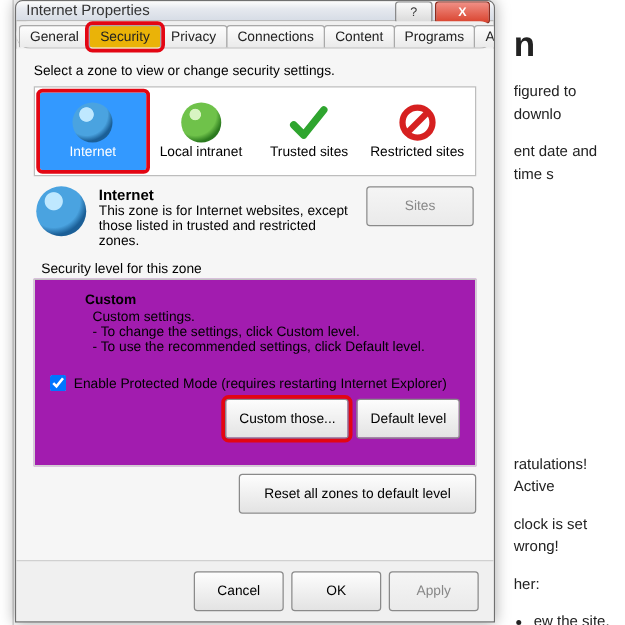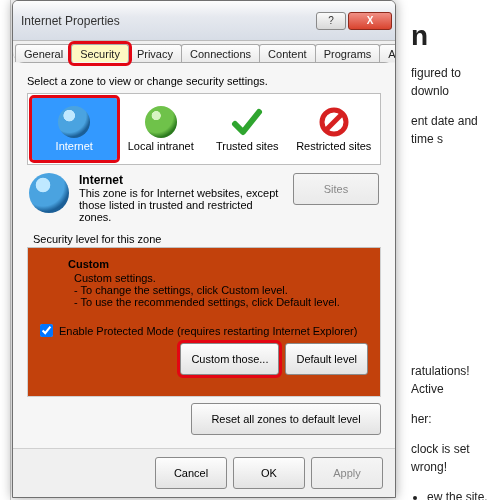--- a/index.html
+++ b/index.html
@@ -29,24 +29,24 @@
     left: 12px; top: 0;
     width: 384px; height: 498px;
     background: #f0f0f0;
     border: 1px solid #707070;
     box-shadow: 0 0 12px rgba(0,0,0,.35);
     border-radius: 6px 6px 0 0;
     overflow: hidden;
     display: flex; flex-direction: column;
   }
   .titlebar {
-    height: 40px;
+    height: 16px;
     background: linear-gradient(#fdfdfd,#e6e9ef 40%,#d7dde6);
     border-bottom: 1px solid #bbb;
-    display: flex; align-items: center;
+    display: flex; align-items: flex-start;
     padding: 0 0 0 8px;
     color: #333;
   }
   .titlebar .title { flex: 1; font-size: 12px; }
   .tbtn {
     width: 30px; height: 18px; margin: 0 1px;
     border: 1px solid #8a8a8a; border-radius: 3px;
     background: linear-gradient(#fafafa,#d9d9d9);
     display: flex; align-items: center; justify-content: center;
     font-size: 10px; color: #333;
@@ -68,21 +68,21 @@
     padding: 3px 8px 2px 8px;
     border: 1px solid #a9a9a9;
     border-bottom: none;
     background: linear-gradient(#fdfdfd,#eaeaea);
     margin-right: -1px;
     border-radius: 3px 3px 0 0;
     font-size: 11px; color: #222;
     position: relative;
   }
   .tab.active {
-    background: #fef9c3;
+    background: #eab308;
     z-index: 2;
     border-bottom: 1px solid #f6f6f6;
     margin-bottom: -1px;
   }
   .highlight-red {
     outline: 3px solid #e30613;
     outline-offset: 0;
     border-radius: 3px;
   }
   .body {
@@ -117,21 +117,21 @@
   }
   .zone-desc .icon { width: 40px; height: 40px; flex-shrink: 0; }
   .zone-desc .txt { flex: 1; }
   .zone-desc .txt b { font-weight: bold; font-size: 12px; }
   .sites-btn {
     width: 86px; float: right;
   }
   .group-label { margin: 10px 0 2px 6px; }
   .inset {
     border: 1px solid #d0d0d0; border-top-color:#c0c0c0;
-    background: #c2410c;
+    background: #a21caf;
     padding: 10px 12px 8px 12px;
     height: 150px;
     position: relative;
   }
   .inset .custom-block { margin-left: 28px; }
   .inset .custom-block b { font-weight: bold; }
   .inset .lines { margin: 2px 0 0 6px; }
   .pm-row { margin-top: 16px; display: flex; align-items: center; gap: 4px; }
   .pm-row input { margin: 0 2px 0 0; }
   .btn {
@@ -153,22 +153,22 @@
 </style>
 </head>
 <body>
 
 <div class="backdrop">
   <h1>n</h1>
   <p>figured to downlo</p>
   <p>ent date and time s</p>
   <div style="height:190px"></div>
   <p>ratulations! Active</p>
+  <p>clock is set wrong!</p>
   <p>her:</p>
-  <p>clock is set wrong!</p>
   <ul>
     <li>ew the site.</li>
 
   </ul>
 </div>
 
 <div class="dialog">
   <div class="titlebar">
     <span class="title">Internet Properties</span>
     <div class="tbtn">

